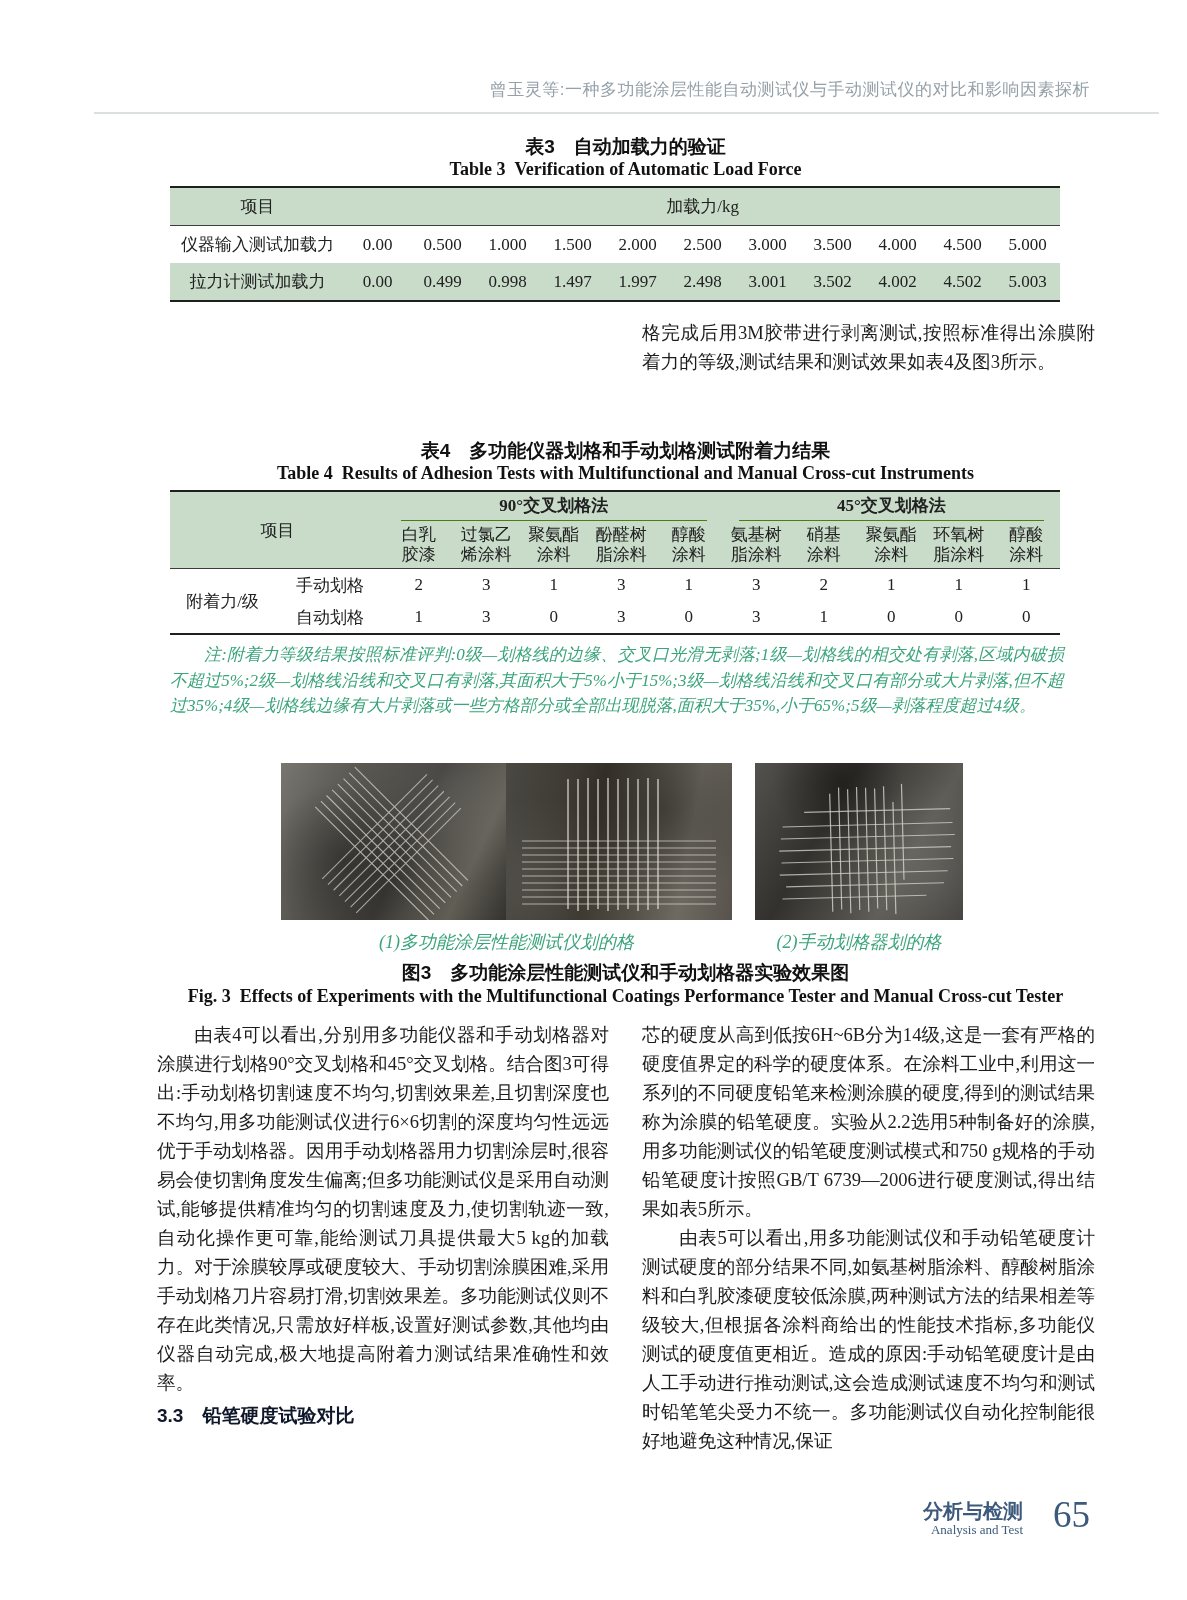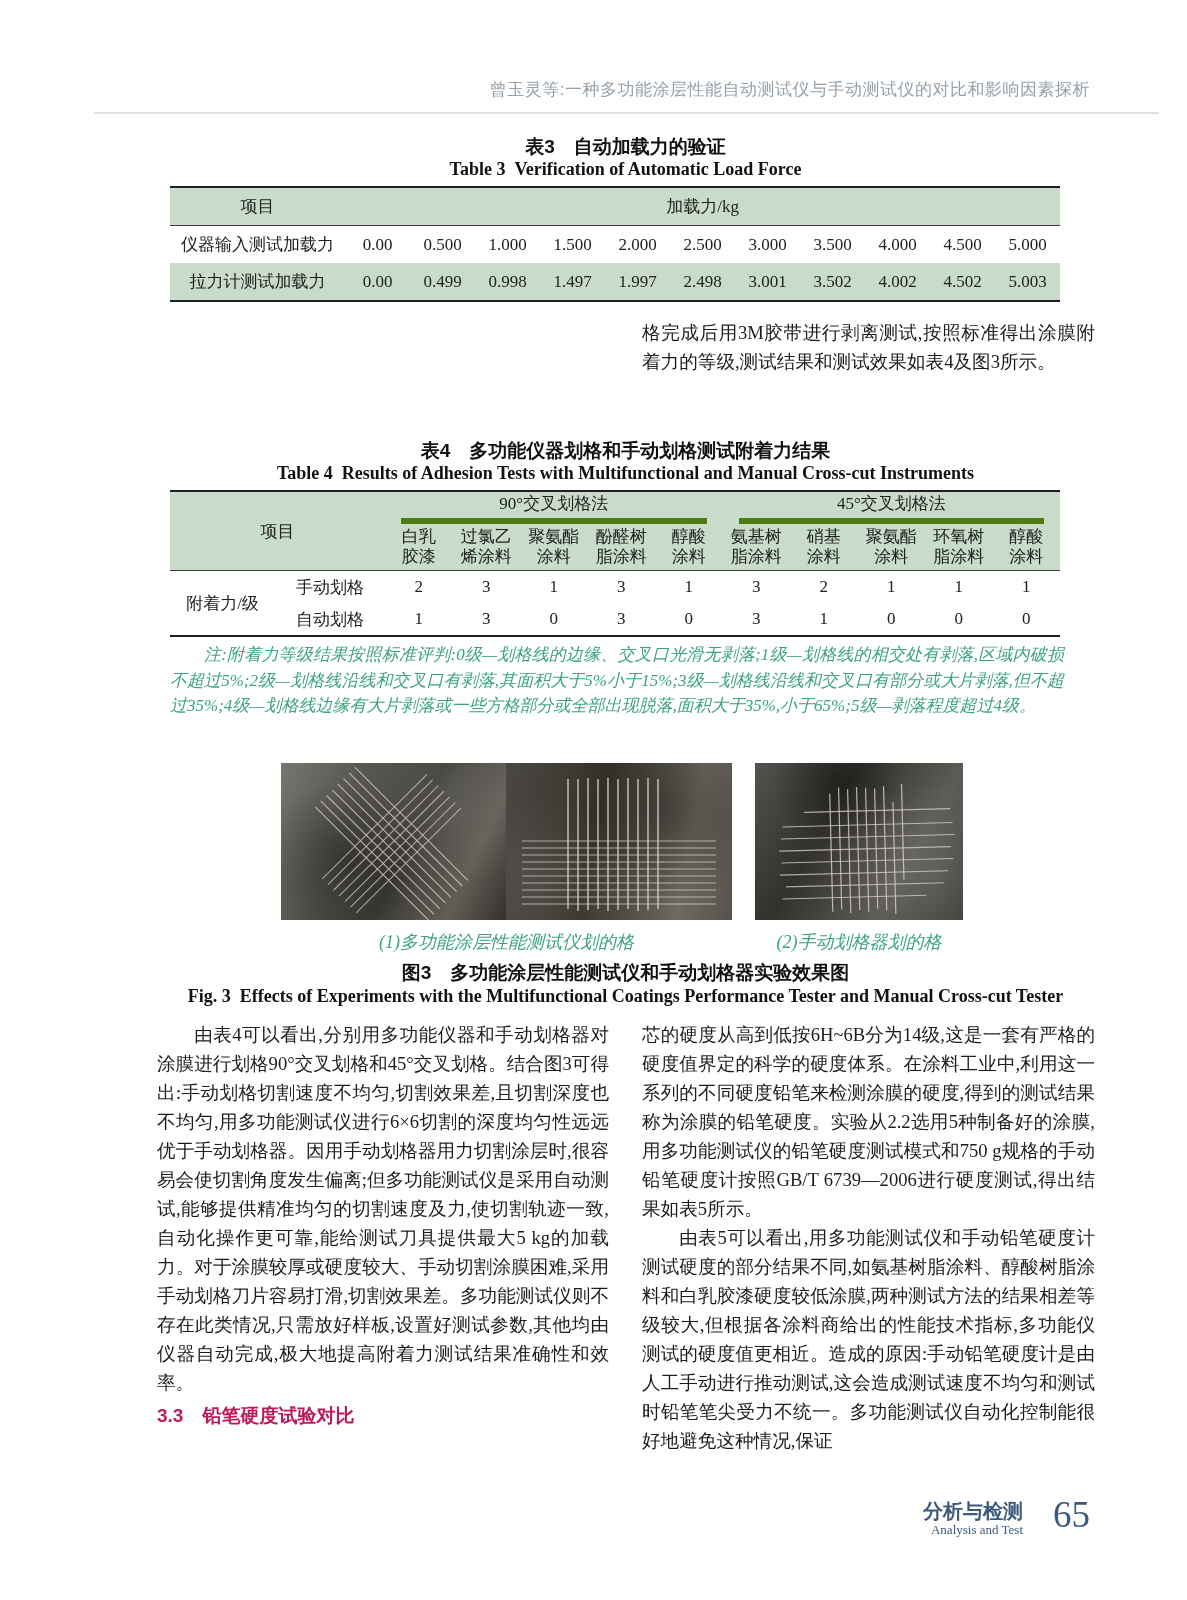--- a/index.html
+++ b/index.html
@@ -23,21 +23,21 @@
   table.paper td{text-align:center;vertical-align:middle;padding:0 2px;}
   .green{background:#c9dcca;}
   .hdr-line td{border-bottom:1px solid #3c3c3c;}
   #table3{top:186px;}
   #table3 td{height:37px;}
   #table4{top:490px;}
   #table4 .rowA td{height:30px;}
   #table4 .rowB td{height:46px;white-space:pre-line;line-height:20px;}
   #table4 .data td{height:32px;}
   #table4 td.item-cell{border-bottom:1px solid #3c3c3c;}
-  .grp-inner{border-bottom:6px solid #4d7c0f;margin:0 14px;padding-bottom:3px;}
+  .grp-inner{border-bottom:1px solid #4d7c0f;margin:0 14px;padding-bottom:3px;font-weight:bold;}
 
   
   .col-text{position:absolute;font-size:18.6px;line-height:29px;text-align:justify;color:#1c1c1c;}
   #para-top-left{left:125px;top:318px;width:452px;}
   #para-top-right{left:610px;top:318px;width:453px;}
 
   
   .note{position:absolute;left:138px;top:642px;width:894px;font-size:17px;line-height:25.5px;
         color:#3aa47b;text-align:justify;text-indent:2em;font-style:italic;
         font-family:"Liberation Serif","DejaVu Serif",serif;}
@@ -62,21 +62,21 @@
         font-family:"Liberation Serif","DejaVu Serif",serif;}
   #subcap1{left:249px;width:451px;}
   #subcap2{left:703px;width:248px;}
 
   
   .body-col{position:absolute;top:1020px;font-size:18.6px;line-height:29px;text-align:justify;color:#1c1c1c;}
   #body-left{left:125px;width:452px;}
   #body-right{left:610px;width:453px;}
   .indent{text-indent:2em;margin:0;}
   .noindent{text-indent:0;margin:0;}
-  .sec-heading{font-family:"Liberation Sans","DejaVu Sans",sans-serif;font-weight:bold;color:#be185d;
+  .sec-heading{font-family:"Liberation Sans","DejaVu Sans",sans-serif;font-weight:bold;color:#0f172a;
         font-size:19px;margin:4px 0 4px 0;text-indent:0;text-align:left;}
 
   
   .footer{position:absolute;top:1500px;right:124px;display:flex;align-items:flex-start;color:#3d5a7c;}
   .footer-labels{text-align:right;padding-right:9px;}
   .footer-cn{font-family:"Liberation Sans","DejaVu Sans",sans-serif;font-weight:bold;font-size:20px;line-height:22px;}
   .footer-en{font-family:"Liberation Serif","DejaVu Serif",serif;font-size:13px;line-height:15px;}
   .footer-bar{width:3px;background:#3d5a7c;}
   .footer-num{font-family:"Liberation Serif","DejaVu Serif",serif;font-size:37px;padding-left:18px;
         display:flex;align-items:flex-end;line-height:30px;}

